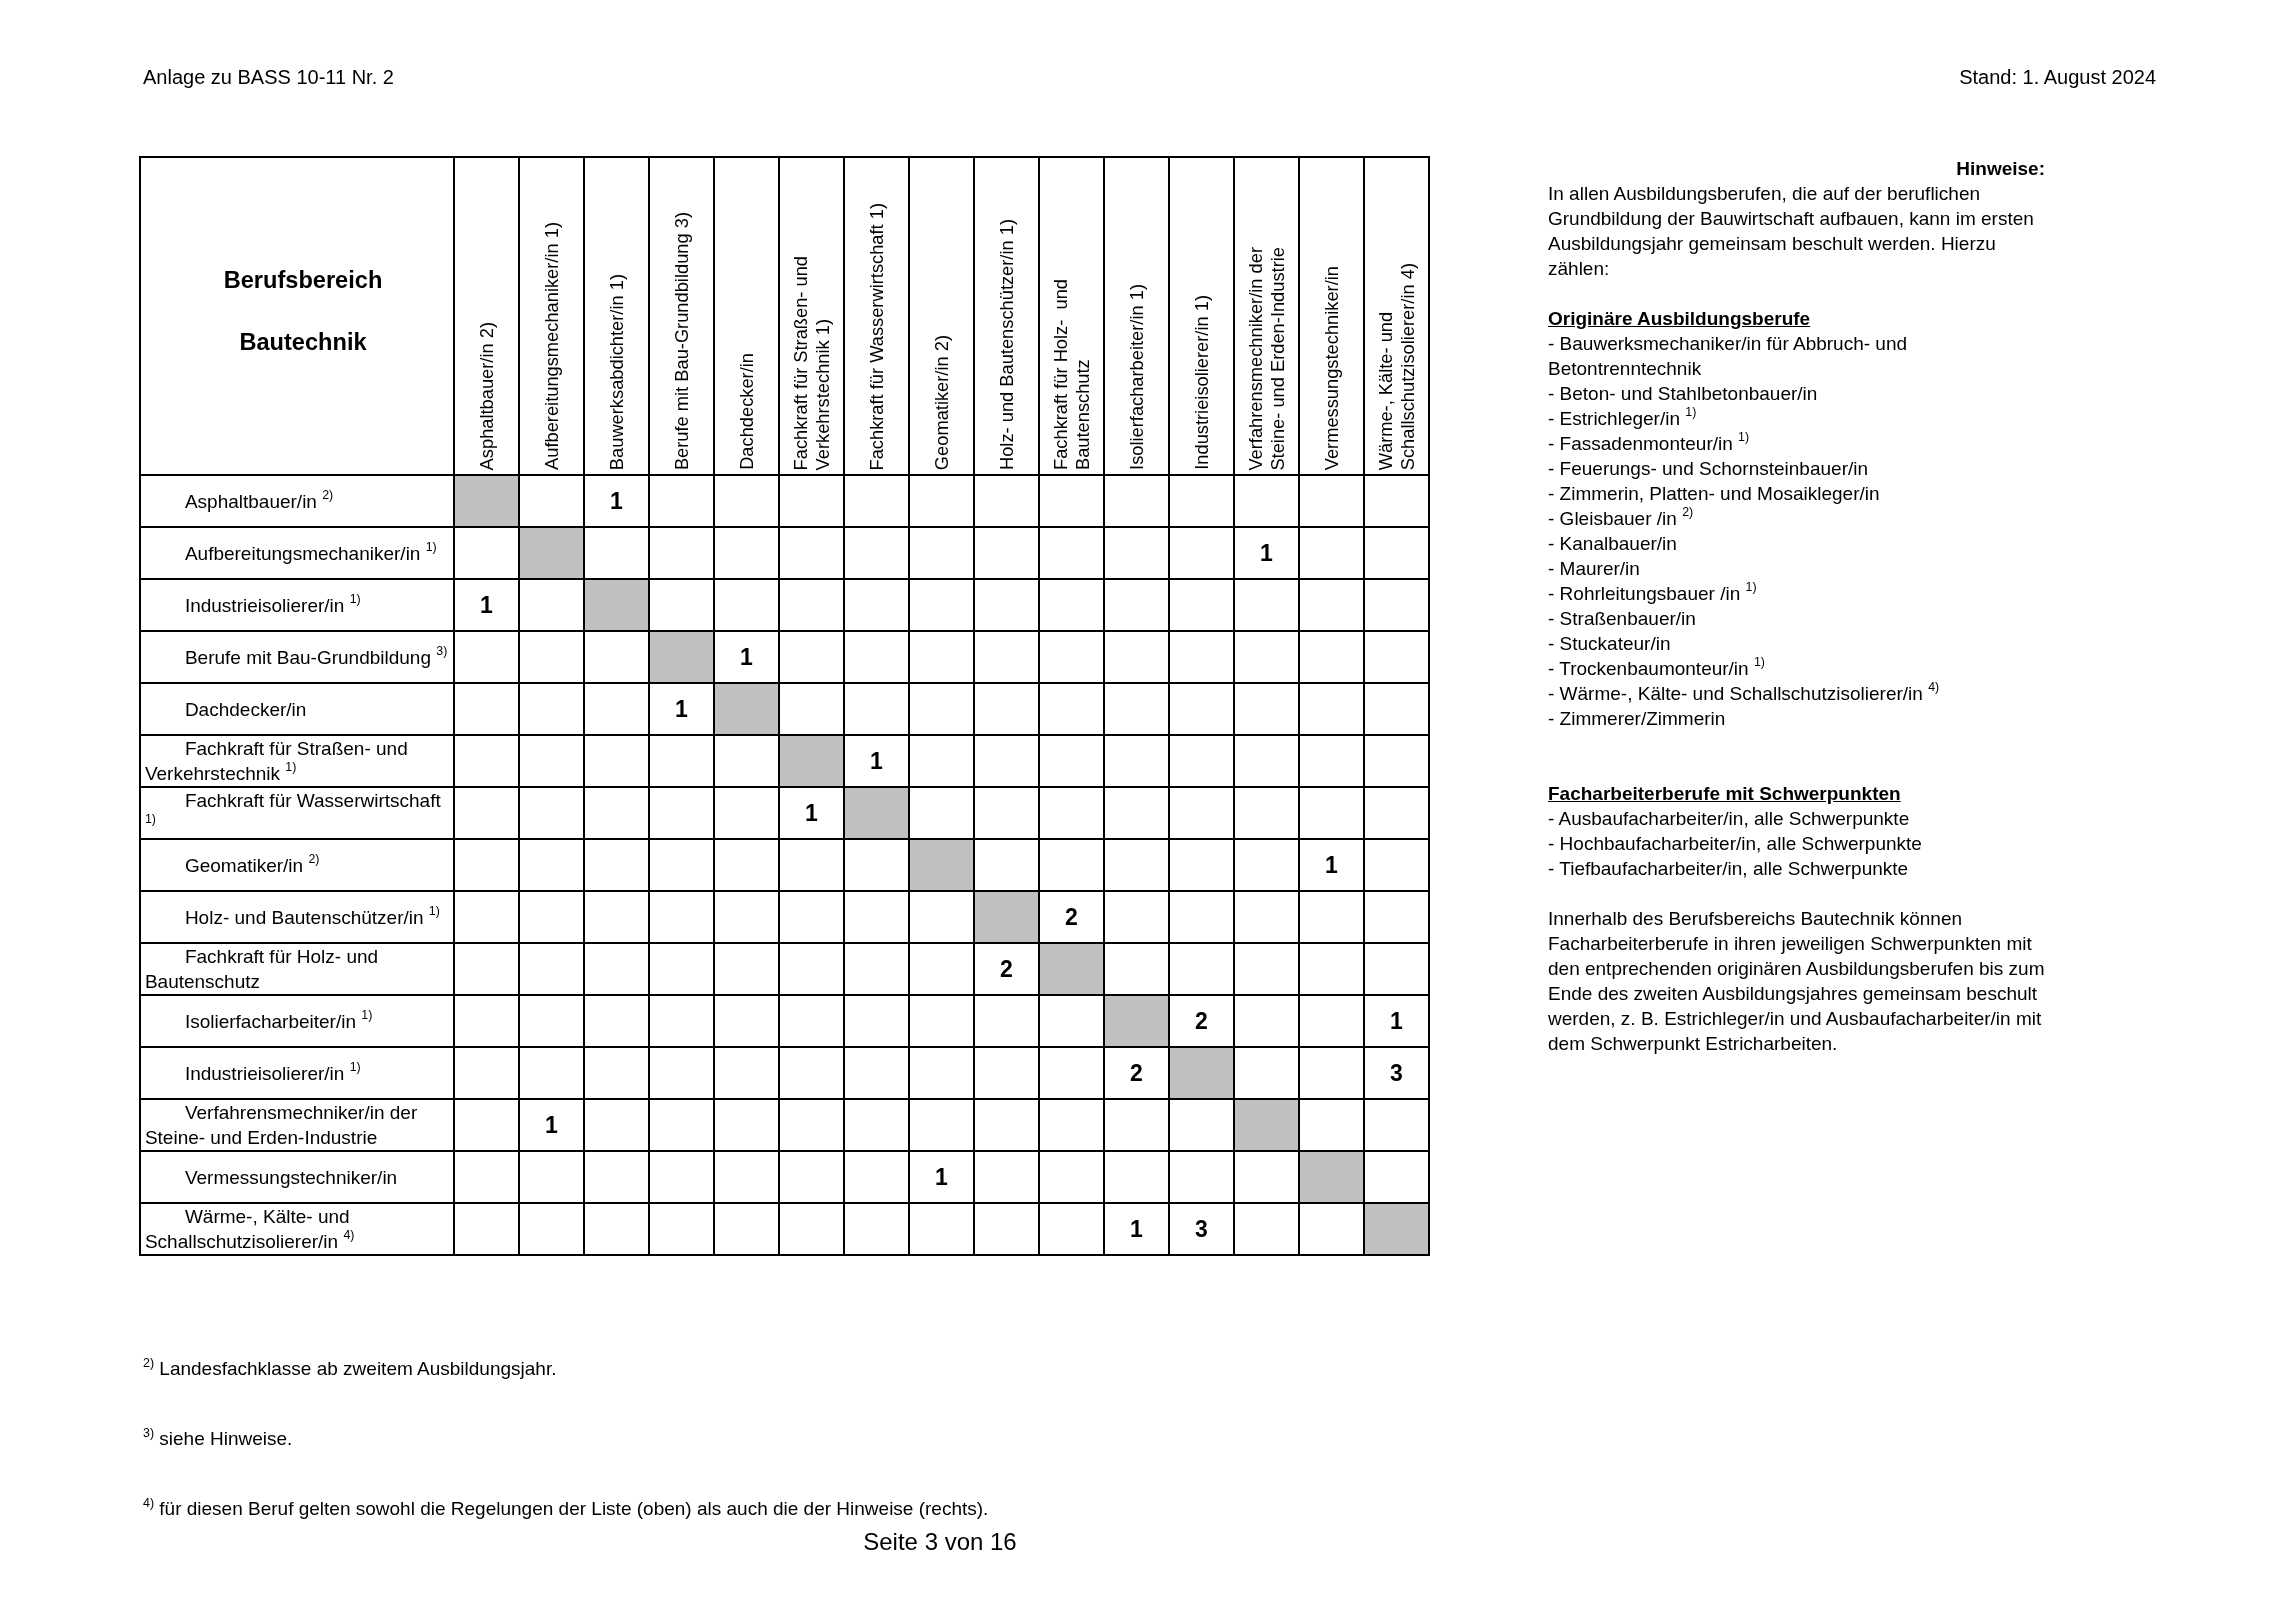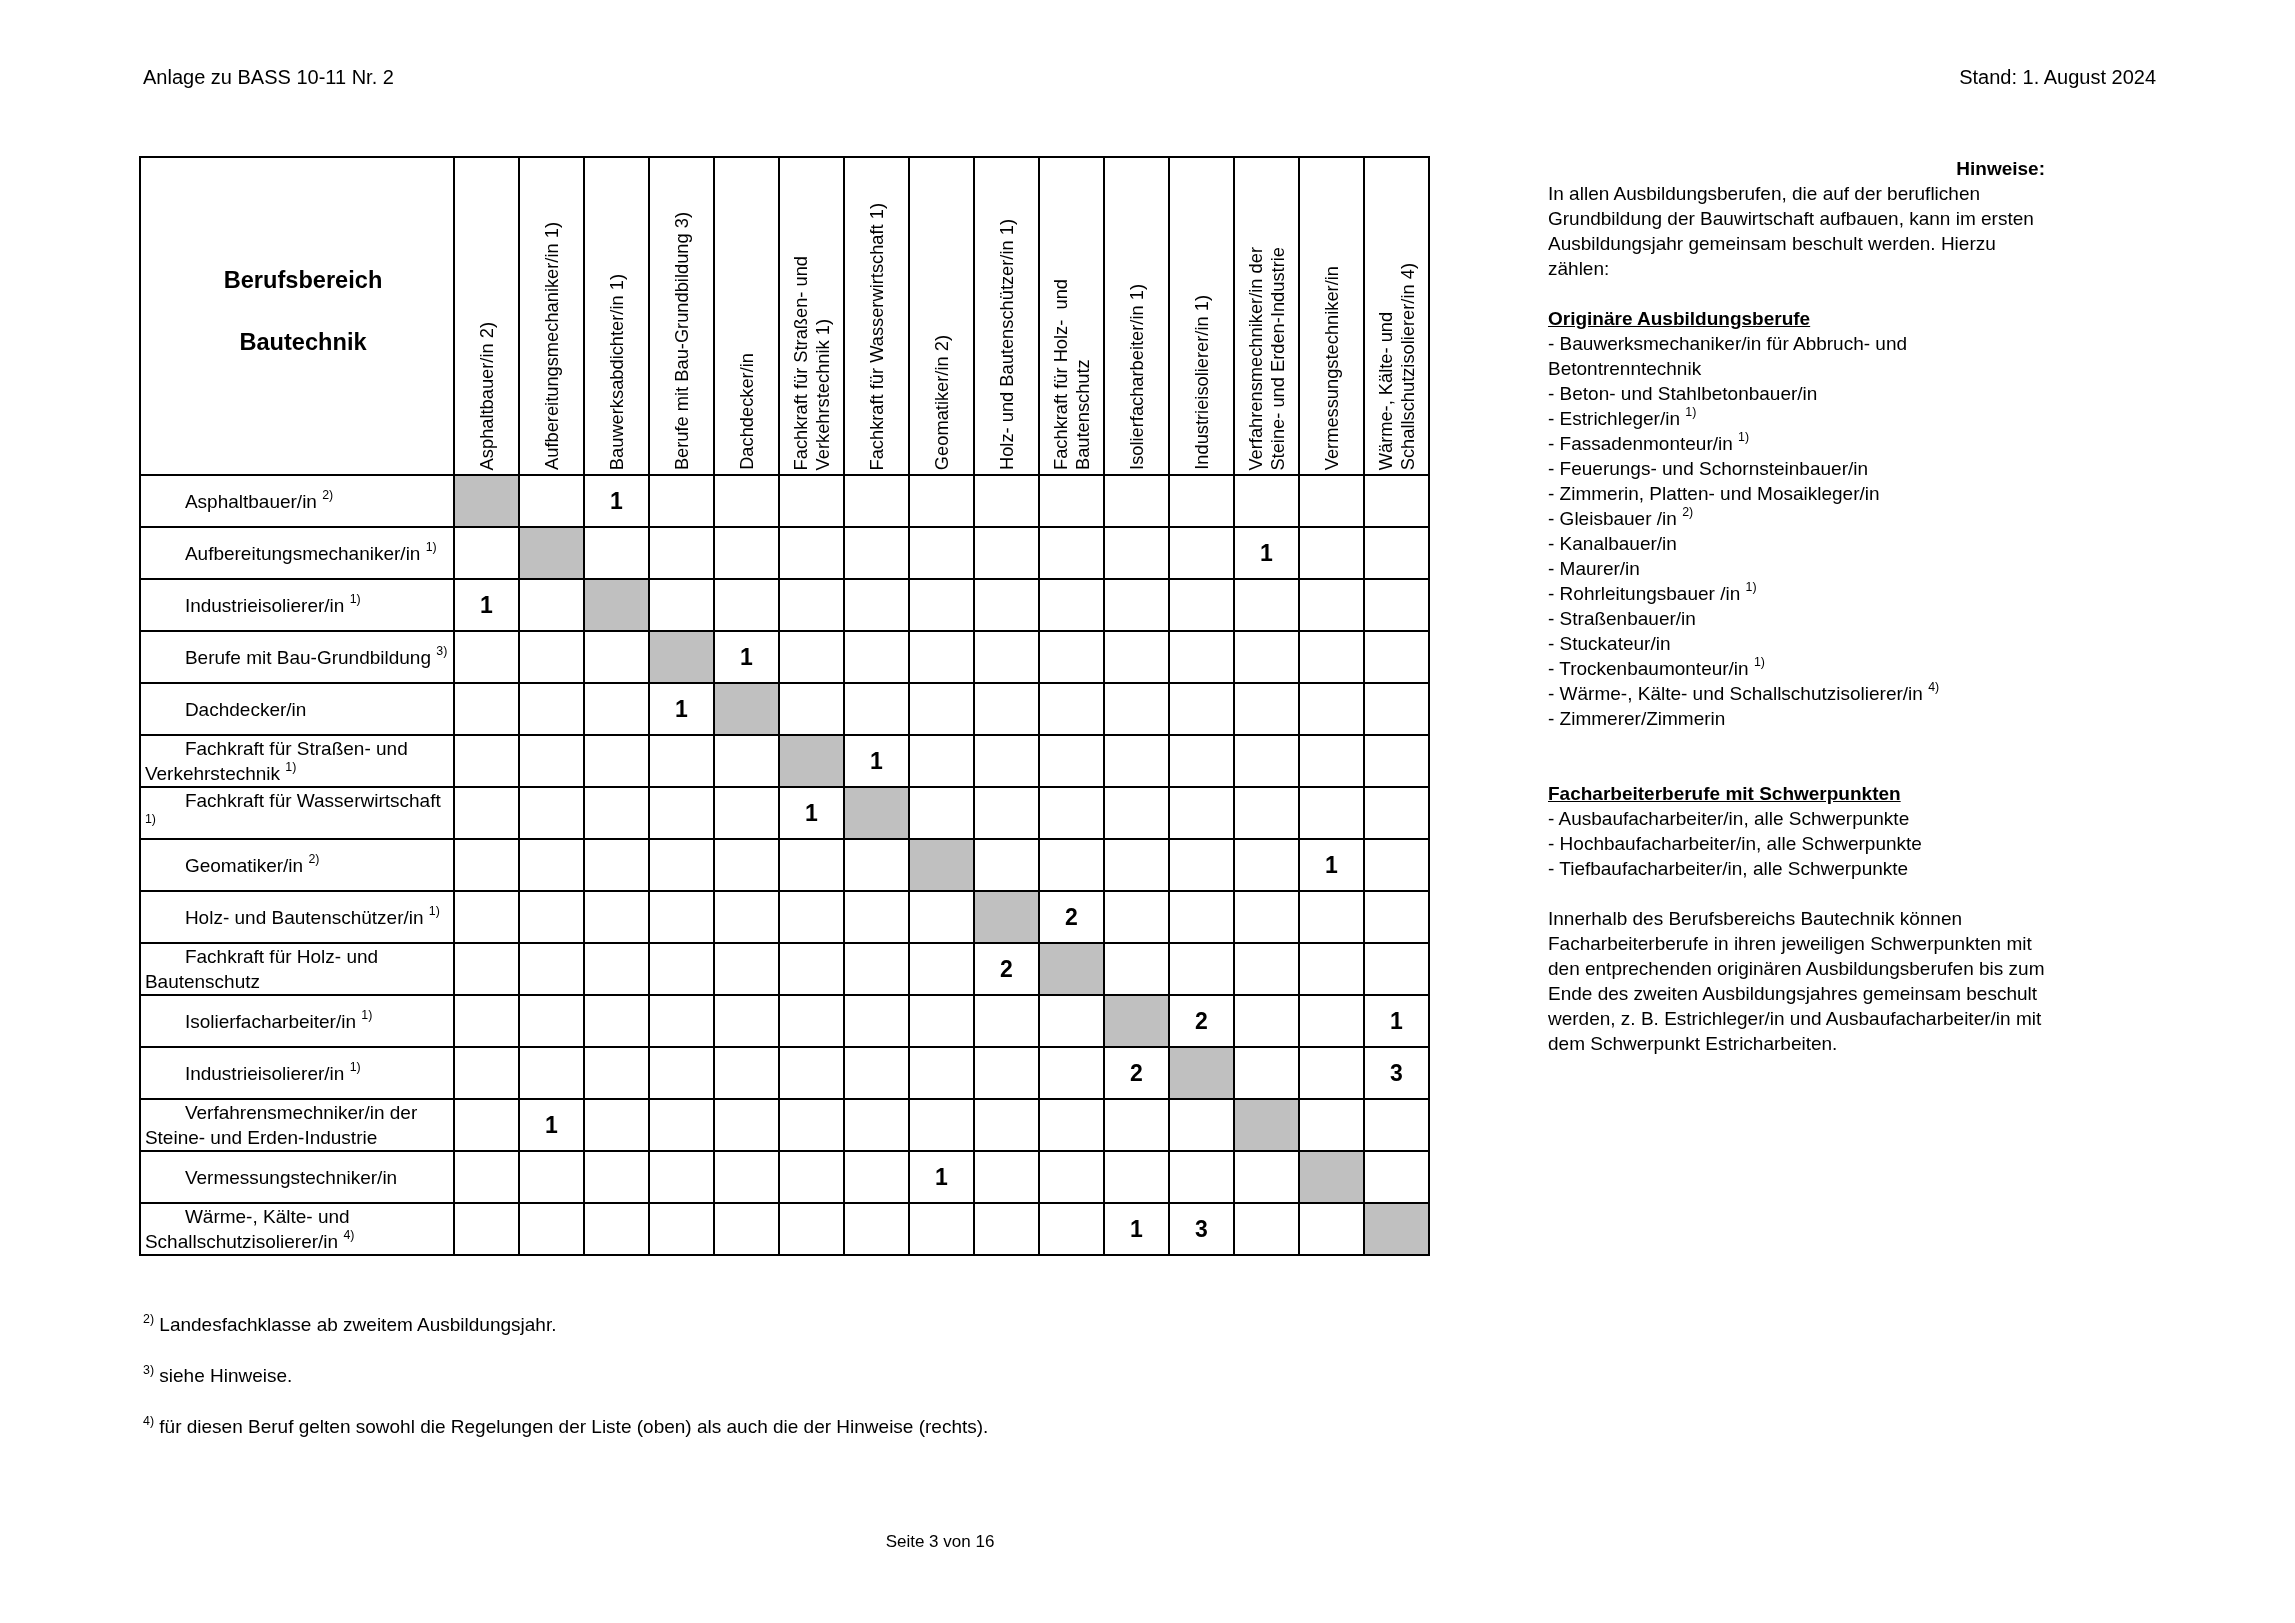--- a/index.html
+++ b/index.html
@@ -55,26 +55,26 @@
   .notes .title { font-weight: bold; text-align: right; }
   .notes .u { text-decoration: underline; font-weight: bold; }
   .notes .gap { height: 25px; }
   .notes .gap2 { height: 50px; }
   .notes .item { white-space: pre-line; }
 
   
   .footnotes {
     position: absolute; left: 143px; top: 1312px; font-size: 19px; line-height: 26px;
   }
-  .footnotes .fn { margin-bottom: 25px; }
+  .footnotes .fn { margin-bottom: 25px; margin-top: 44px; }
   .footnotes sup { font-size: 12.4px; vertical-align: 8.5px; }
 
   .page-footer {
     position: absolute; top: 1529px; left: 0; width: 1880px; text-align: center;
-    font-size: 17px; line-height: 26px;
+    font-size: 24px; line-height: 26px;
   }
 </style>
 </head>
 <body>
 
 <div class="hdr-left">Anlage zu BASS 10-11 Nr. 2</div>
 <div class="hdr-right">Stand: 1. August 2024</div>
 
 <table class="matrix">
   <thead>

